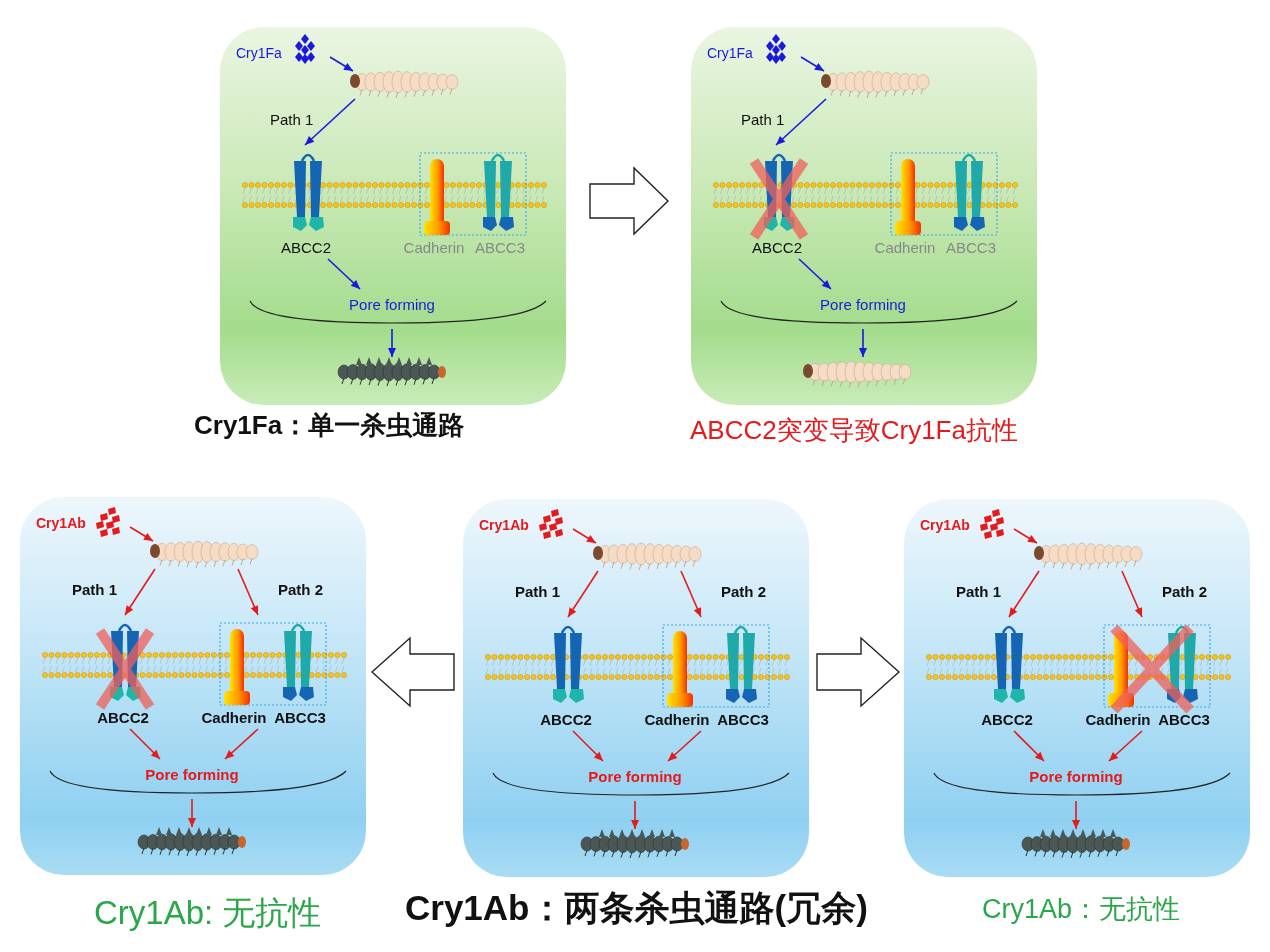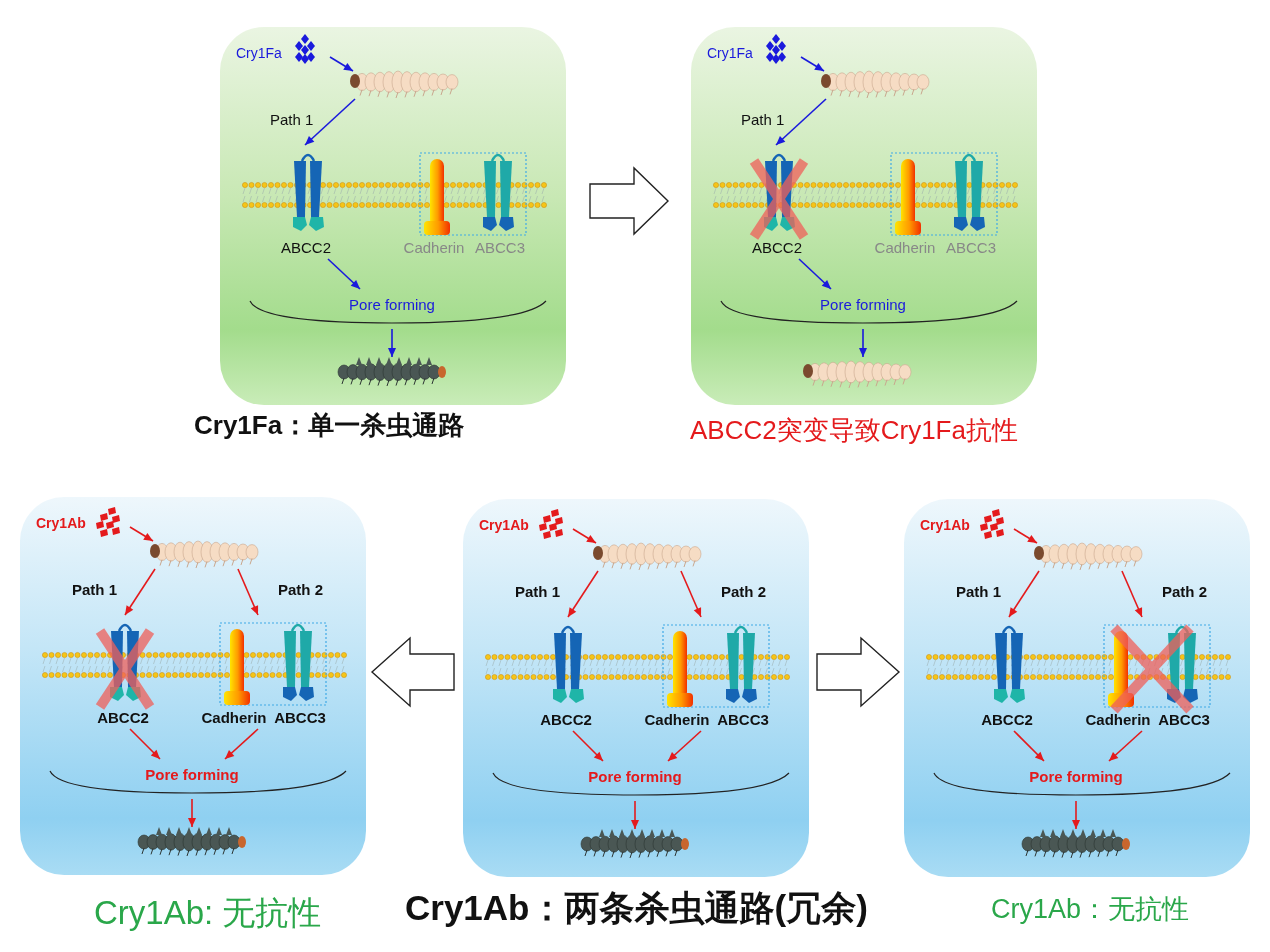--- a/index.html
+++ b/index.html
@@ -1607,13 +1607,13 @@
 
 <svg class="big-arrow" style="left:370px; top:636px;" width="86" height="72" viewBox="0 0 86 72">
   <polygon points="84,18 40,18 40,2 2,36 40,70 40,54 84,54" fill="#ffffff" stroke="#222" stroke-width="1.4"></polygon>
 </svg>
 <svg class="big-arrow" style="left:815px; top:636px;" width="86" height="72" viewBox="0 0 86 72">
   <polygon points="2,18 46,18 46,2 84,36 46,70 46,54 2,54" fill="#ffffff" stroke="#222" stroke-width="1.4"></polygon>
 </svg>
 
 <div class="caption" style="left: 94px; top: 891px; font-size: 33px; color: rgb(42, 167, 74);">Cry1Ab: 无抗性</div>
 <div class="caption" style="left: 382px; top: 885px; font-size: 35px; font-weight: bold; color: rgb(17, 17, 17); margin-left: 23px;">Cry1Ab：两条杀虫通路(冗余)</div>
-<div class="caption" style="left: 982px; top: 891px; font-size: 27px; color: rgb(42, 167, 74); margin-left: 9px;">Cry1Ab：无抗性</div>
+<div class="caption" style="left: 982px; top: 891px; font-size: 27px; color: rgb(42, 167, 74);">Cry1Ab：无抗性</div>
 
 </body></html>

